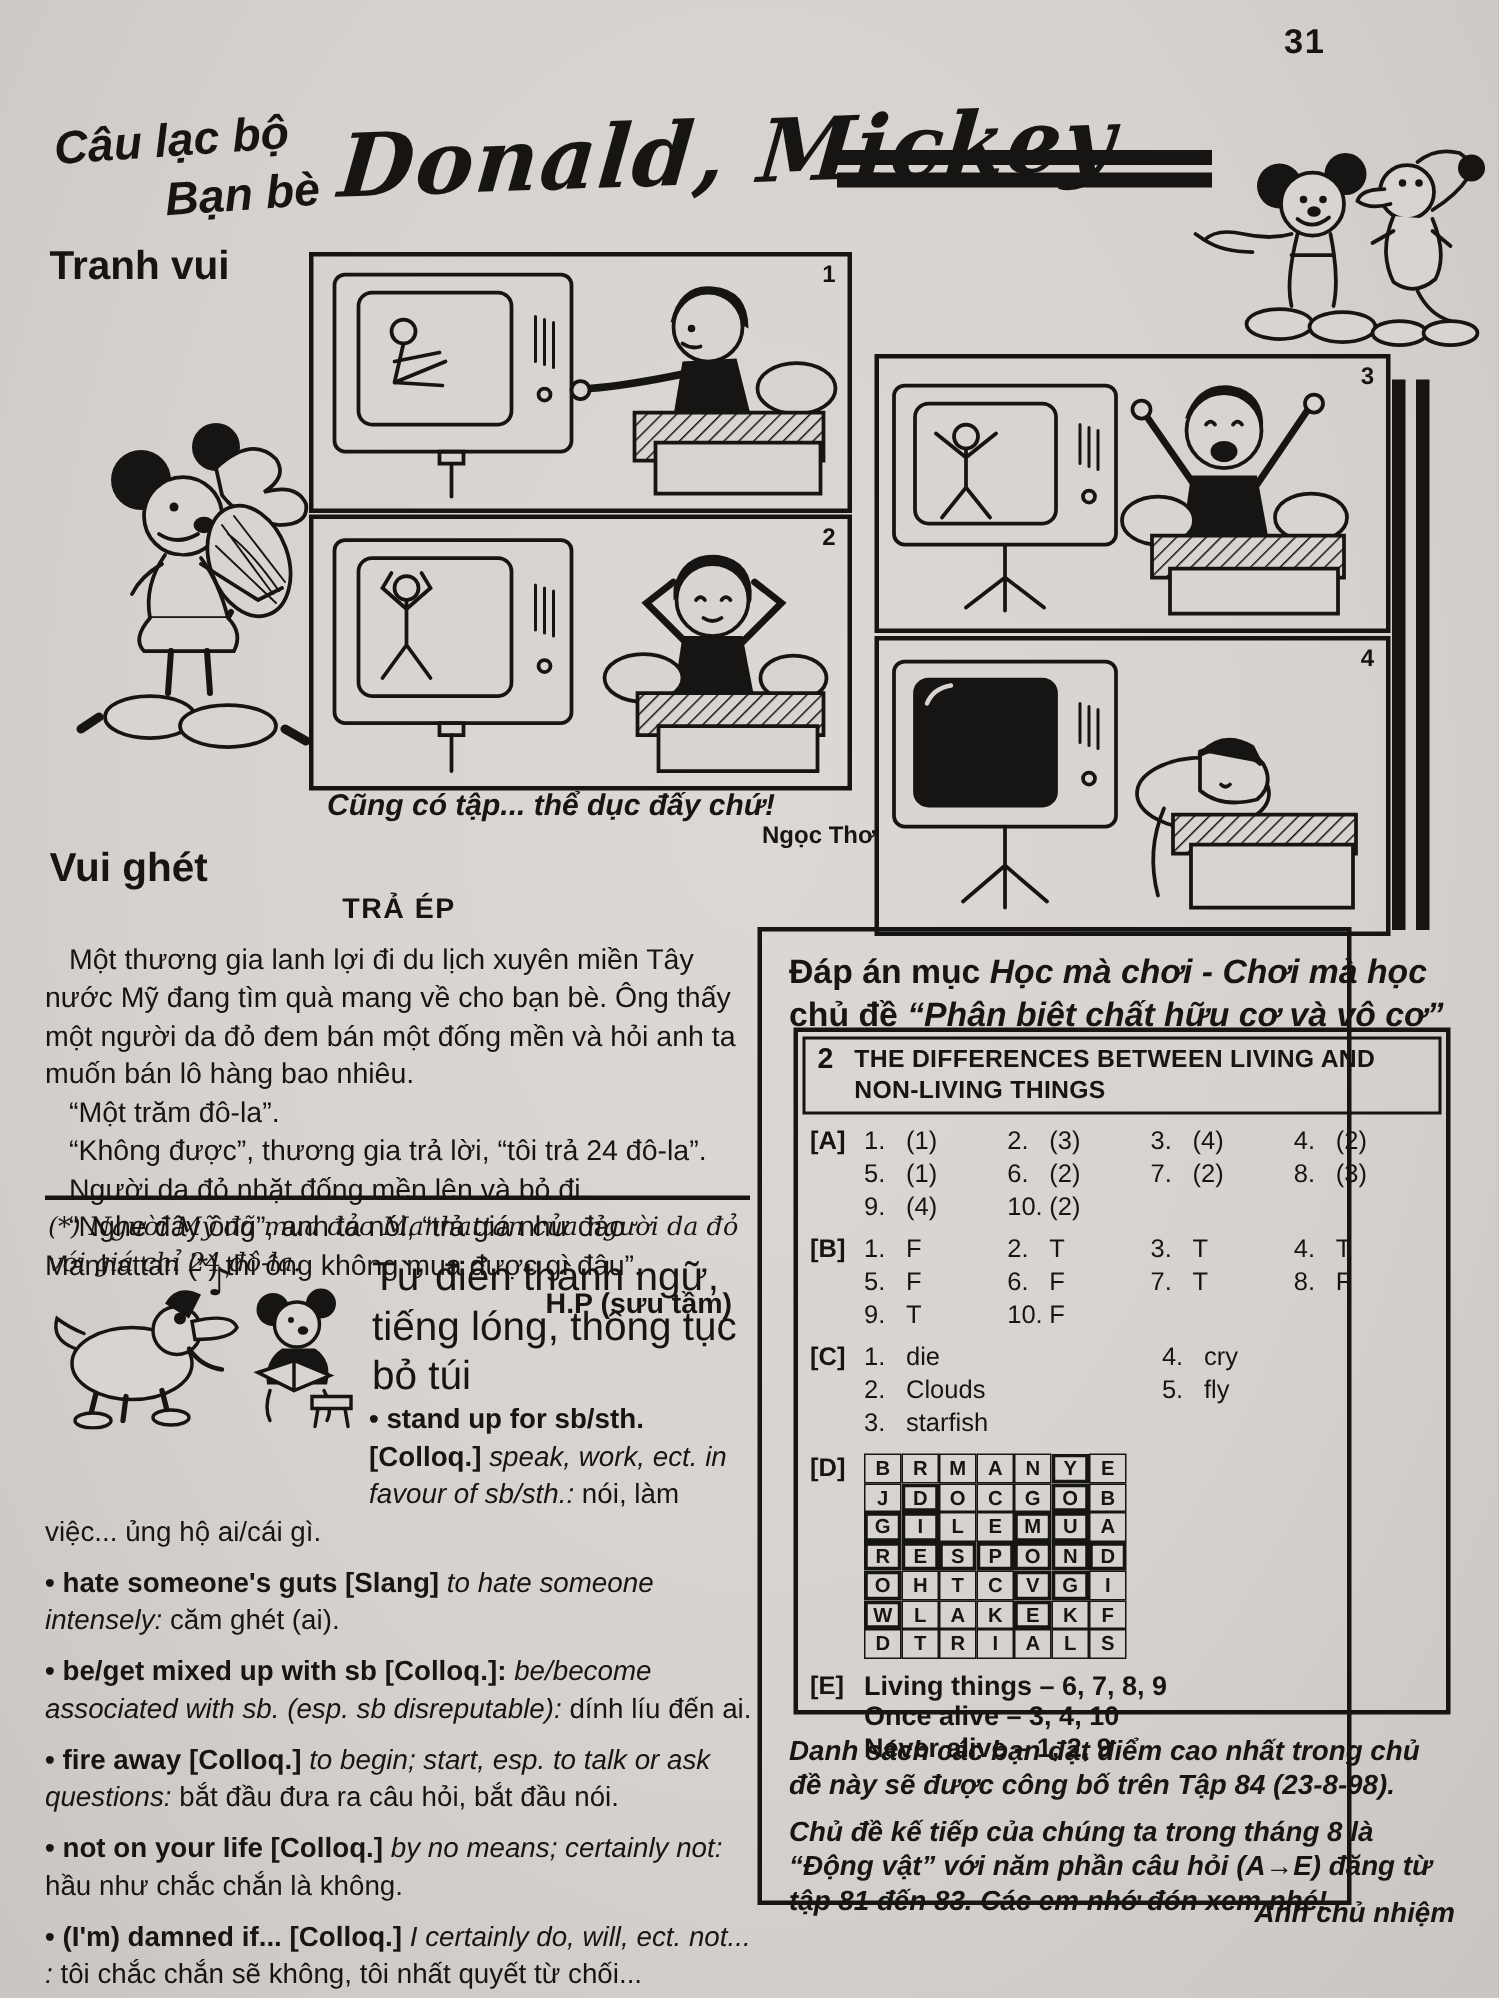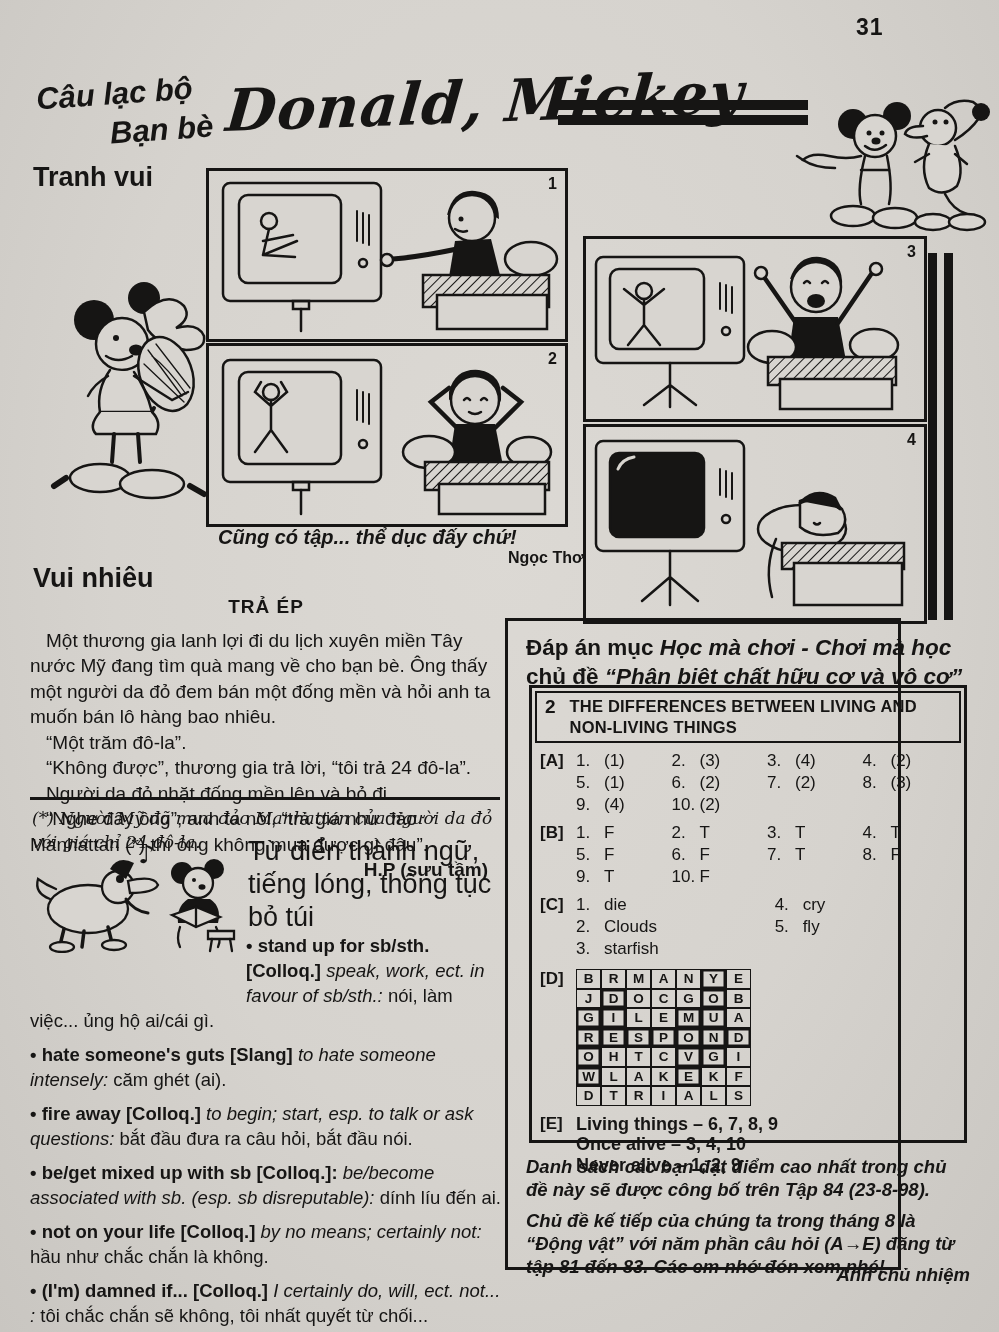--- a/index.html
+++ b/index.html
@@ -265,21 +265,21 @@
       <path d="M190 112 Q178 140 186 170"></path>
     </svg>
   </div>
 
   <div class="abs ink vbar1"></div>
   <div class="abs ink vbar2"></div>
 
   <div class="abs comic-caption">Cũng có tập... thể dục đấy chứ!</div>
   <div class="abs comic-credit">Ngọc Thơ</div>
 
-  <div class="abs section-h vui-cuoi">Vui nhiêu</div>
+  <div class="abs section-h vui-cuoi">Vui ghét</div>
   <div class="abs joke-col">
     <div class="joke-title">TRẢ ÉP</div>
     <p>Một thương gia lanh lợi đi du lịch xuyên miền Tây nước Mỹ đang tìm quà mang về cho bạn bè. Ông thấy một người da đỏ đem bán một đống mền và hỏi anh ta muốn bán lô hàng bao nhiêu.</p>
     <p>“Một trăm đô-la”.</p>
     <p>“Không được”, thương gia trả lời, “tôi trả 24 đô-la”.</p>
     <p>Người da đỏ nhặt đống mền lên và bỏ đi.</p>
     <p>“Nghe đây ông”, anh ta nói, “trả giá như đảo Manhattan (*) thì ông không mua được gì đâu”.</p>
     <div class="joke-credit">H.P (sưu tầm)</div>
   </div>
   <div class="abs ink rule"></div>
@@ -311,22 +311,22 @@
         <path d="M166 72 L166 92"></path>
         <path d="M150 92 Q146 104 150 112 M186 92 Q192 104 188 112"></path>
         <rect x="178" y="96" width="26" height="8" fill="#d8d5d0"></rect>
         <path d="M182 104 L180 116 M200 104 L202 116"></path>
       </svg>
     </div>
     <div class="dict-head-float">Từ điển thành ngữ, tiếng lóng, thông tục bỏ túi</div>
     <div id="dict-entries">
         <p class="dict-entry"><span class="bullet">• </span><span class="term">stand up for sb/sth. </span><span class="term">[Colloq.] </span><span class="defn">speak, work, ect. in favour of sb/sth.: </span><span class="viet">nói, làm việc... ủng hộ ai/cái gì.</span></p>
         <p class="dict-entry"><span class="bullet">• </span><span class="term">hate someone's guts </span><span class="term">[Slang] </span><span class="defn">to hate someone intensely: </span><span class="viet">căm ghét (ai).</span></p>
+        <p class="dict-entry"><span class="bullet">• </span><span class="term">be/get mixed up with sb </span><span class="term">[Colloq.]: </span><span class="defn">be/become associated with sb. (esp. sb disreputable): </span><span class="viet">dính líu đến ai.</span></p>
         <p class="dict-entry"><span class="bullet">• </span><span class="term">fire away </span><span class="term">[Colloq.] </span><span class="defn">to begin; start, esp. to talk or ask questions: </span><span class="viet">bắt đầu đưa ra câu hỏi, bắt đầu nói.</span></p>
-        <p class="dict-entry"><span class="bullet">• </span><span class="term">be/get mixed up with sb </span><span class="term">[Colloq.]: </span><span class="defn">be/become associated with sb. (esp. sb disreputable): </span><span class="viet">dính líu đến ai.</span></p>
         <p class="dict-entry"><span class="bullet">• </span><span class="term">not on your life </span><span class="term">[Colloq.] </span><span class="defn">by no means; certainly not: </span><span class="viet">hầu như chắc chắn là không.</span></p>
         <p class="dict-entry"><span class="bullet">• </span><span class="term">(I'm) damned if... </span><span class="term">[Colloq.] </span><span class="defn">I certainly do, will, ect. not... : </span><span class="viet">tôi chắc chắn sẽ không, tôi nhất quyết từ chối...</span></p>
       </div>
   </div>
 
   <div class="abs abox">
     <div class="ab-title">
       <span>Đáp án mục </span><span class="it">Học mà chơi - Chơi mà học</span><br>
       <span>chủ đề </span><span class="it">“Phân biệt chất hữu cơ và vô cơ”</span>
     </div>

